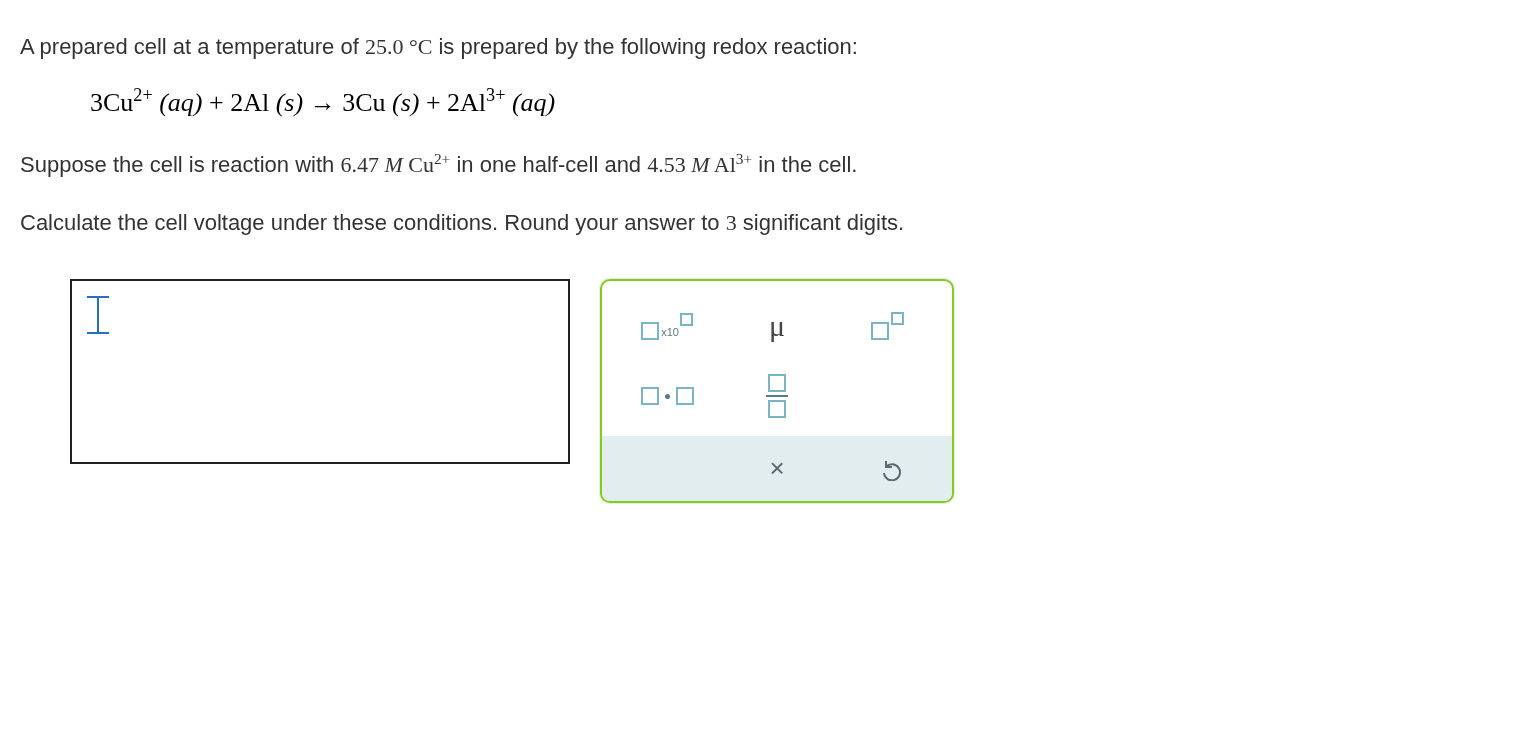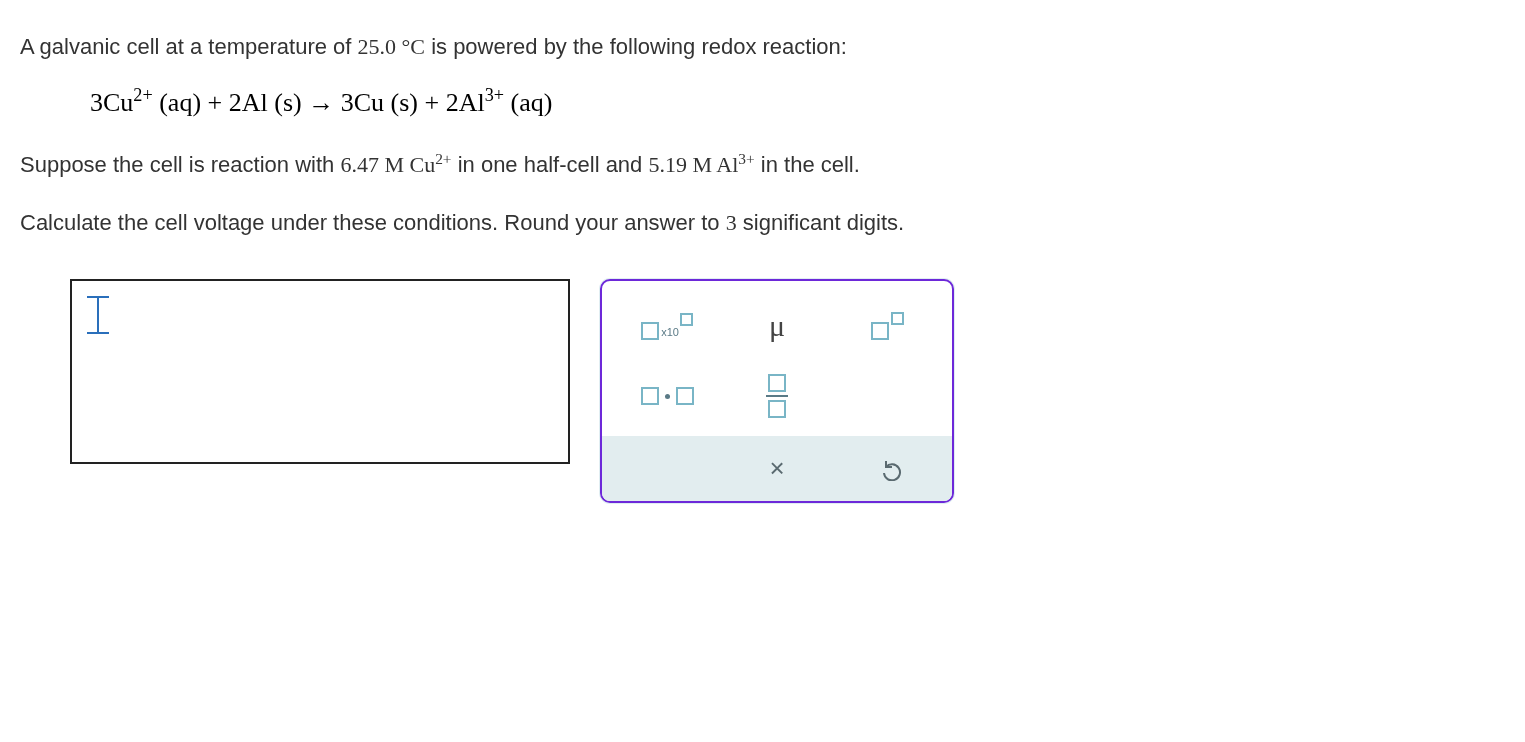--- a/index.html
+++ b/index.html
@@ -16,21 +16,21 @@
     line-height: 1.5;
     margin-bottom: 25px;
   }
   .equation-line {
     font-family: "Times New Roman", serif;
     font-size: 26px;
     margin: 25px 0 30px 70px;
     color: #000;
   }
   .serif { font-family: "Times New Roman", serif; text-align: right; }
-  .ital { }
+  .ital { font-style: italic; }
   sup { font-size: 0.7em; vertical-align: super; line-height: 0; }
   .instruction-line { }
 
   .answer-row {
     display: flex;
     align-items: flex-start;
     gap: 30px;
     margin-top: 40px;
     margin-left: 50px;
   }
@@ -55,21 +55,21 @@
   }
   .cursor-ph::before {
     content: "";
     position: absolute;
     width: 2px;
     height: 100%;
     background: #2a6fbb;
   }
 
   .calc-pad {
-    border: 2px solid #6d28d9;
+    border: 2px solid #84cc16;
     border-radius: 10px;
     width: 350px;
     background: #fff;
     box-shadow: 0 0 0 1px #e0eef2;
     overflow: hidden;
   }
   .calc-grid {
     display: grid;
     grid-template-columns: 1fr 1fr 1fr;
     grid-auto-rows: 70px;
@@ -147,35 +147,35 @@
   }
   .undo-icon {
     width: 24px; height: 24px; position: relative;
   }
   .undo-icon svg { width: 100%; height: 100%; stroke: #5a6a70; fill: none; stroke-width: 2; }
 </style>
 </head>
 <body>
 
 <div class="question-text">
-  <span>A galvanic cell at a temperature of </span><span class="serif">25.0 °C</span><span> is powered by the following redox reaction:</span>
+  <span>A prepared cell at a temperature of </span><span class="serif">25.0 °C</span><span> is prepared by the following redox reaction:</span>
 </div>
 
 <div class="equation-line">
   <span>3Cu</span><sup>2+</sup><span class="ital"> (aq)</span>
   <span>+</span>
   <span>2Al</span><span class="ital"> (s)</span>
   <span> → </span>
   <span>3Cu</span><span class="ital"> (s)</span>
   <span>+</span>
   <span>2Al</span><sup>3+</sup><span class="ital"> (aq)</span>
 </div>
 
 <div class="question-text">
-  <span>Suppose the cell is reaction with </span><span class="serif">6.47 </span><span class="serif ital">M</span><span class="serif"> Cu</span><sup class="serif">2+</sup><span> in one half-cell and </span><span class="serif">5.19 </span><span class="serif ital">M</span><span class="serif"> Al</span><sup class="serif">3+</sup><span> in the cell.</span>
+  <span>Suppose the cell is reaction with </span><span class="serif">6.47 </span><span class="serif ital">M</span><span class="serif"> Cu</span><sup class="serif">2+</sup><span> in one half-cell and </span><span class="serif">4.53 </span><span class="serif ital">M</span><span class="serif"> Al</span><sup class="serif">3+</sup><span> in the cell.</span>
 </div>
 
 <div class="question-text instruction-line">
   <span>Calculate the cell voltage under these conditions. Round your answer to </span><span class="serif">3</span><span> significant digits.</span>
 </div>
 
 <div class="answer-row">
   <div class="answer-box">
     <span class="cursor-ph"></span>
     <span></span>

